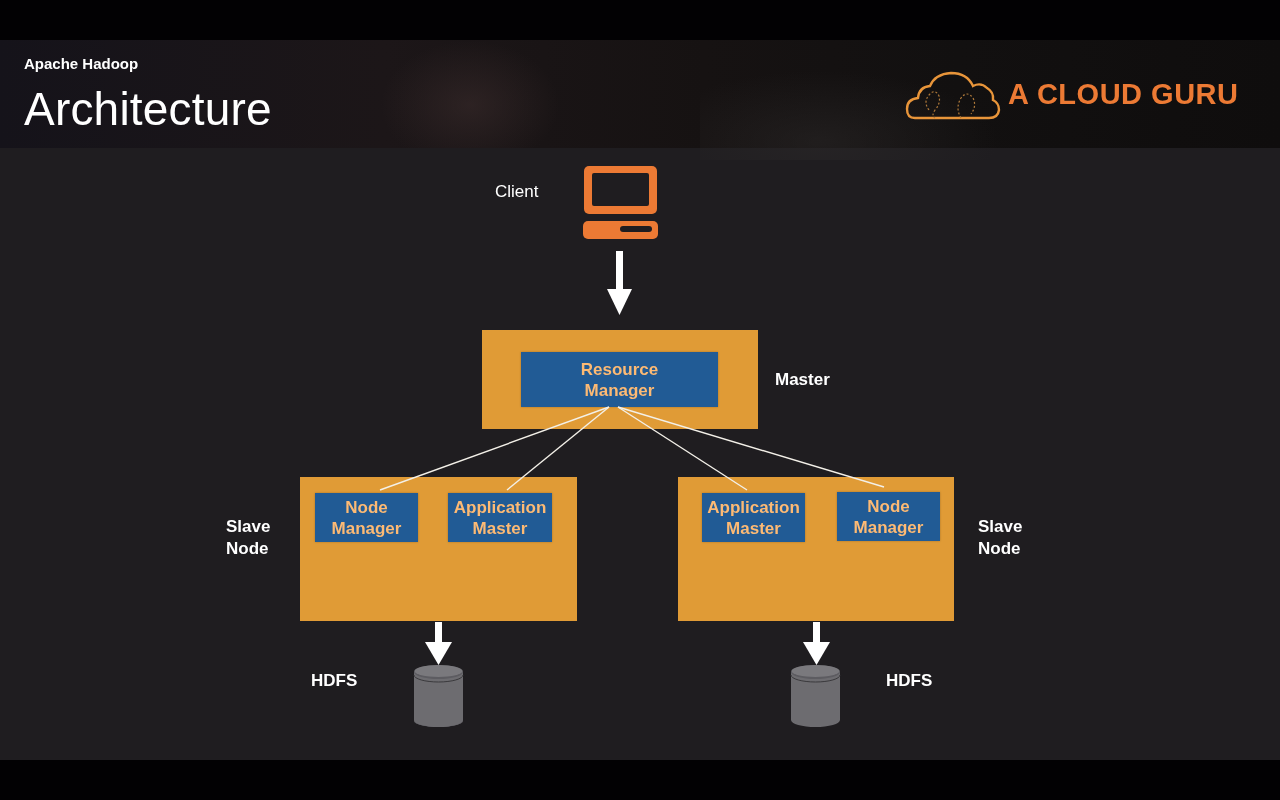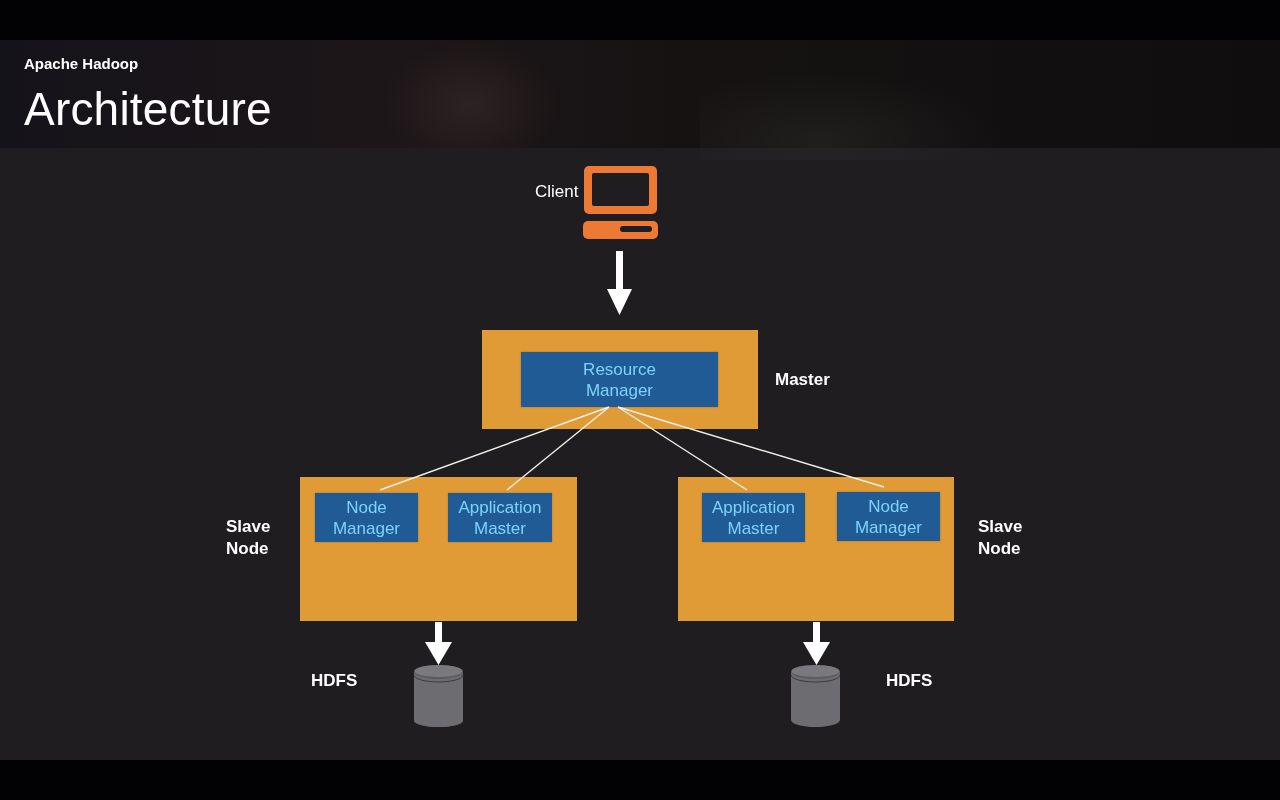--- a/index.html
+++ b/index.html
@@ -15,38 +15,46 @@
                     background: radial-gradient(ellipse at 50% 60%, rgba(60,45,45,0.55), rgba(0,0,0,0) 70%); }
     .header .blob2 { position: absolute; left: 700px; top: 30px; width: 300px; height: 90px;
                     background: radial-gradient(ellipse at 40% 80%, rgba(45,42,42,0.5), rgba(0,0,0,0) 70%); }
     .subtitle { position: absolute; left: 24px; top: 15px; color: #fff; font-size: 15px; font-weight: bold; }
     .title { position: absolute; left: 24px; top: 42px; color: #fff; font-size: 46px; font-weight: normal; letter-spacing: 0.2px; text-align: right; }
     .brand { position: absolute; left: 905px; top: 28px; height: 54px; width: 340px; }
     .brand-text { position: absolute; left: 103px; top: 10px; color: #ec7a34; font-size: 29px; font-weight: bold; letter-spacing: 0.5px; white-space: nowrap; }
     .brand svg { position: absolute; left: 0; top: 0; }
 
     .lbl { position: absolute; color: #fff; font-size: 17px; font-weight: bold; line-height: 22px; }
-    .lbl.plain { font-weight: normal; margin-left: 40px; }
+    .lbl.plain { font-weight: normal; }
     .box-outer { position: absolute; background: #e09b36; }
-    .box-inner { position: absolute; background: #215b95; color: #7dd3fc; font-size: 17px; font-weight: normal;
+    .box-inner { position: absolute; background: #215b95; color: #fdba74; font-size: 17px; font-weight: bold;
                  display: flex; align-items: center; justify-content: center; text-align: center; line-height: 21px;
                  box-shadow: 0 0 2px rgba(0,0,0,0.25); }
     svg.overlay { position: absolute; left: 0; top: 0; }
   </style>
 </head>
 <body>
 
 <div class="letterbox lb-top"></div>
 
 <div class="slide">
   <div class="header">
     <div class="blob"></div>
     <div class="blob2"></div>
     <div class="subtitle">Apache Hadoop</div>
     <div class="title">Architecture</div>
+    <div class="brand">
+      <svg width="96" height="56" viewBox="0 0 96 56">
+        <path d="M10 50 Q2 50 2 41 Q2 31 13 30 Q14 19 25 18 Q30 6 46 5 Q62 5 68 18 Q76 14 82 20 Q89 24 88 32 Q94 35 94 42 Q93 50 84 50 Z" fill="none" stroke="#e8953a" stroke-width="2.4"></path>
+        <path d="M24 42 Q18 34 24 27 Q30 20 34 28 Q36 35 30 42 Q26 48 30 50" fill="none" stroke="#b07a3a" stroke-width="1.2" stroke-dasharray="2 2"></path>
+        <path d="M56 50 Q50 40 56 30 Q62 22 68 30 Q72 38 66 46" fill="none" stroke="#b07a3a" stroke-width="1.2" stroke-dasharray="2 2"></path>
+      </svg>
+      <div class="brand-text">A CLOUD GURU</div>
+    </div>
   </div>
 
   <div class="lbl plain" style="left:495px; top:141px;">Client</div>
   <svg class="overlay" width="1280" height="720">
 
     <g>
       <rect x="584" y="126" width="73" height="48" rx="5" fill="#ec7a34"></rect>
       <rect x="592" y="133" width="57" height="33" rx="2" fill="#1f1d20"></rect>
       <rect x="583" y="181" width="75" height="18" rx="5" fill="#ec7a34"></rect>
       <rect x="620" y="186" width="32" height="6" rx="3" fill="#1f1d20"></rect>

